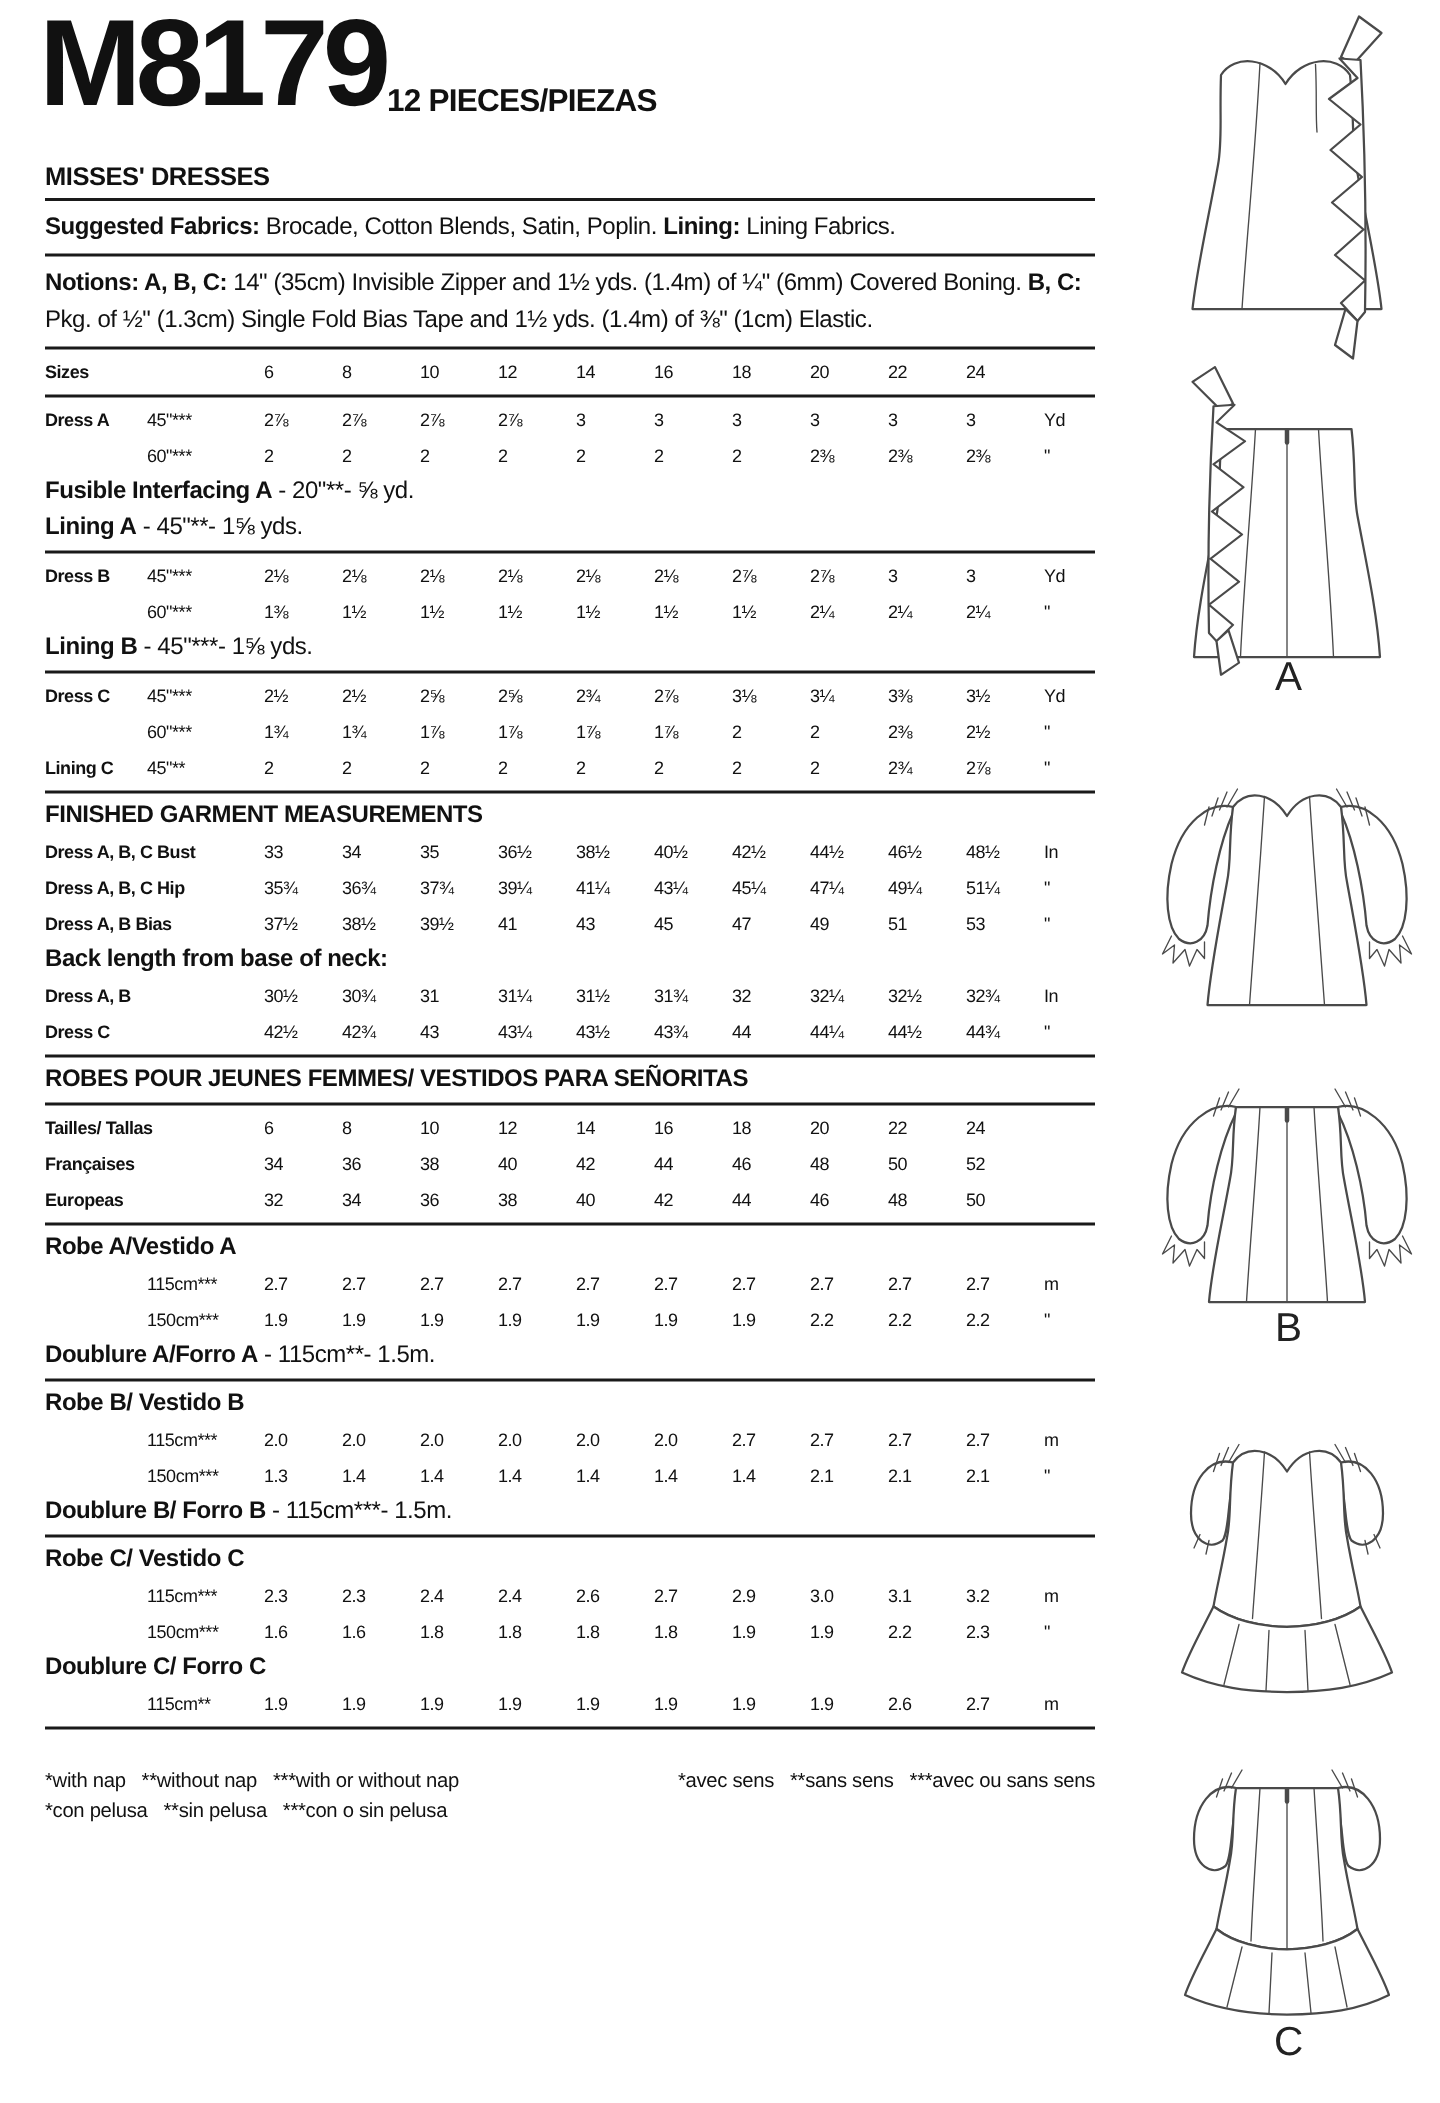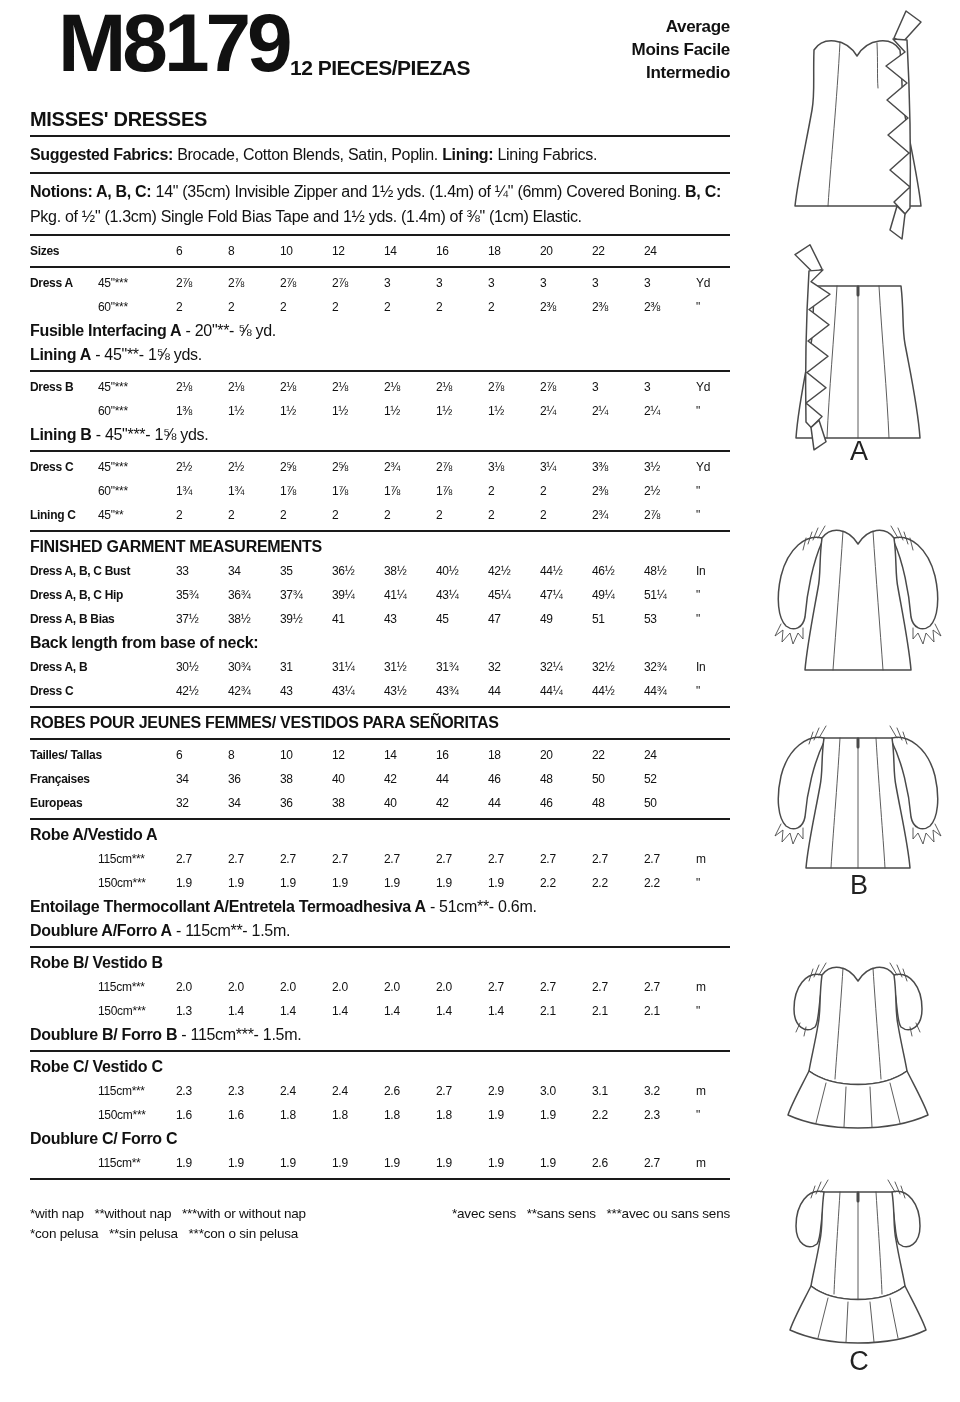--- a/index.html
+++ b/index.html
@@ -1,23 +1,23 @@
 <!DOCTYPE html>
 <html><head>
 <meta charset="utf-8">
 <style>
   html,body{margin:0;padding:0;background:#fff;}
   .page{position:relative;width:960px;height:1402px;background:#fff;overflow:hidden;
         font-family:"Liberation Sans", sans-serif;color:#111;}
   .content{position:absolute;left:30px;top:8px;width:700px;}
-  .header{position:relative;height:94px;margin-left:32px;}
+  .header{position:relative;height:94px;}
   .pattern-number{position:absolute;left:-4px;top:-12px;font-size:82px;font-weight:700;letter-spacing:-4px;}
   .pieces{position:absolute;left:228px;top:48px;font-size:21px;font-weight:700;letter-spacing:-0.5px;}
   .difficulty{position:absolute;right:0;top:8px;text-align:right;font-size:17px;font-weight:700;line-height:1.35;letter-spacing:-0.3px;}
-  .doc-title{font-size:20px;font-weight:700;letter-spacing:-0.3px;margin:6px 0 4px 0;}
+  .doc-title{font-size:17px;font-weight:700;letter-spacing:-0.3px;margin:6px 0 4px 0;}
   .rule{height:2px;background:#1a1a1a;margin:3px 0;}
   .line{margin:0;padding:2px 0;font-size:16px;line-height:25px;letter-spacing:-0.3px;}
   .line .b{font-weight:700;}
   
   .trow{display:grid;grid-template-columns:68px 78px repeat(10,52px) 34px;
         height:24px;line-height:24px;font-size:12px;letter-spacing:-0.3px;align-items:center;}
   .trow .lbl{font-weight:700;}
   .trow .wide{grid-column:1 / span 2;font-weight:700;white-space:nowrap;}
   .text-row{height:24px;line-height:24px;font-size:16px;letter-spacing:-0.3px;white-space:nowrap;}
   .text-row .b{font-weight:700;}
@@ -36,25 +36,20 @@
 </style>
 </head>
 <body>
 
 <div class="page">
   <div class="content">
 
     <div class="header">
       <div class="pattern-number">M8179</div>
       <div class="pieces">12 PIECES/PIEZAS</div>
-      <div class="difficulty">
-        <div>Average</div>
-        <div>Moins Facile</div>
-        <div>Intermedio</div>
-      </div>
     </div>
 
     <div class="doc-title">MISSES' DRESSES</div>
     <div class="rule"></div>
 
     <p class="line"><span class="b">Suggested Fabrics:</span><span> Brocade, Cotton Blends, Satin, Poplin. </span><span class="b">Lining:</span><span> Lining Fabrics.</span></p>
     <div class="rule"></div>
 
     <p class="line"><span class="b">Notions: A, B, C:</span><span> 14" (35cm) Invisible Zipper and 1½ yds. (1.4m) of ¼" (6mm) Covered Boning. </span><span class="b">B, C:</span><span> Pkg. of ½" (1.3cm) Single Fold Bias Tape and 1½ yds. (1.4m) of ⅜" (1cm) Elastic.</span></p>
     <div class="rule"></div>
@@ -328,21 +323,20 @@
           <div class="val">1.9</div>
           <div class="val">1.9</div>
           <div class="val">1.9</div>
           <div class="val">1.9</div>
           <div class="val">1.9</div>
           <div class="val">2.2</div>
           <div class="val">2.2</div>
           <div class="val">2.2</div>
           <div class="unit">"</div>
         </div>
-        <div class="text-row"><div class="b" style="display: inline;">Entoilage Thermocollant A/Entretela Termoadhesiva A</div><div class="" style="display: inline;"> - 51cm**- 0.6m.</div></div>
         <div class="text-row"><div class="b" style="display: inline; text-align: center;">Doublure A/Forro A</div><div class="" style="display: inline;"> - 115cm**- 1.5m.</div></div>
         <div class="rule"></div>
         <div class="text-row"><div class="b" style="display: inline;">Robe B/ Vestido B</div></div>
         <div class="trow">
           <div class="lbl"></div>
           <div class="sub">115cm***</div>
           <div class="val">2.0</div>
           <div class="val">2.0</div>
           <div class="val">2.0</div>
           <div class="val">2.0</div>

